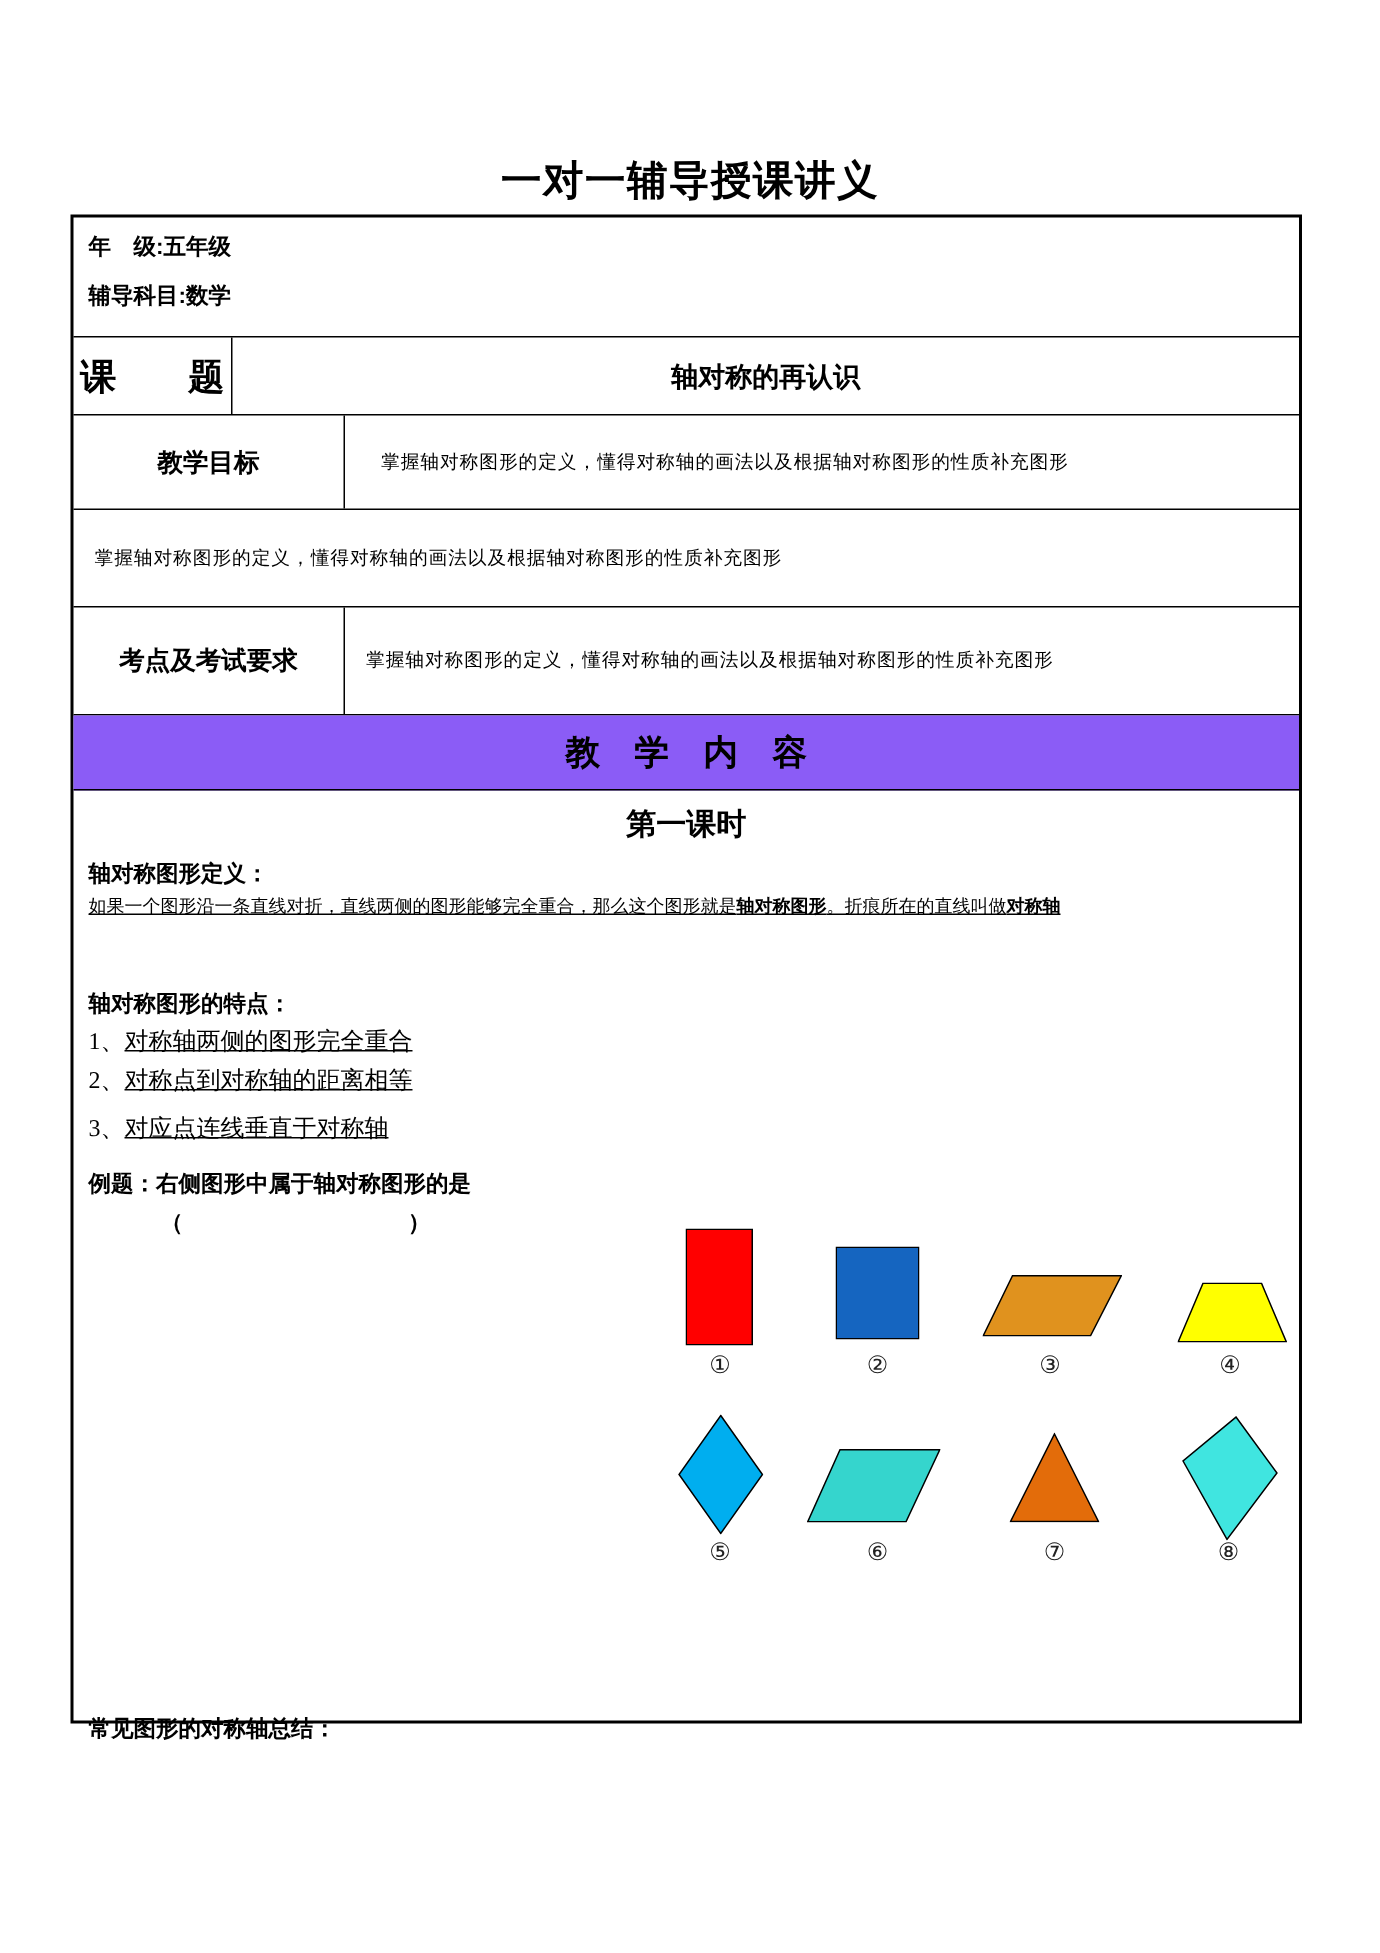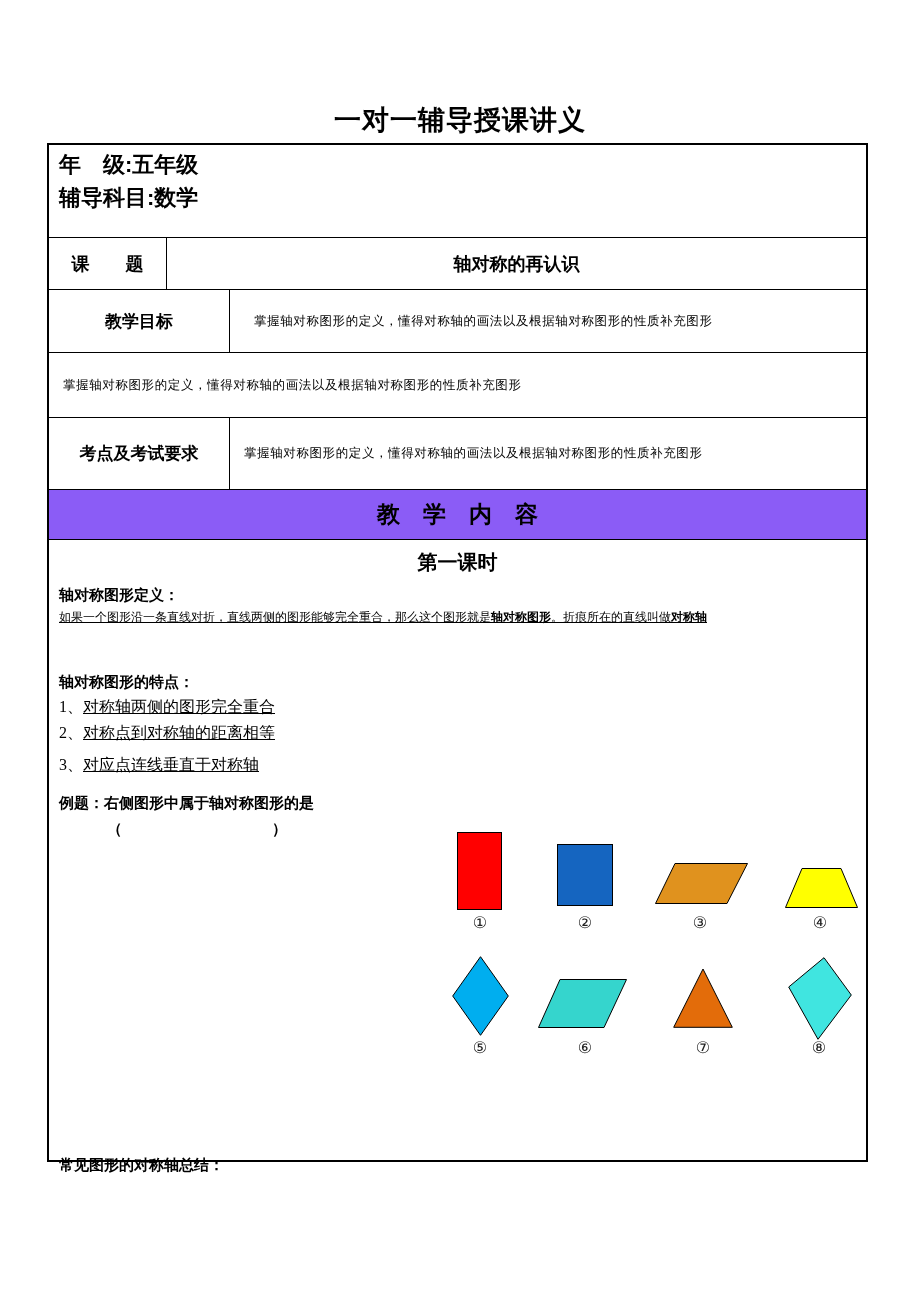--- a/index.html
+++ b/index.html
@@ -14,23 +14,23 @@
     text-align:center; font-size:27px; font-weight:bold; margin:0;
     letter-spacing:1px;
   }
   .doc-table {
     position:absolute; left:47px; top:143px; width:821px;
     border:2px solid #000; box-sizing:border-box; background:#fff;
   }
   .row { box-sizing:border-box; border-bottom:1px solid #000; }
   .row:last-child { border-bottom:none; }
 
-  .r-info { height:93px; padding:3px 0 0 10px; font-weight:bold; font-size:22px; line-height:33px; }
+  .r-info { height:80px; padding:3px 0 0 10px; font-weight:bold; font-size:15px; line-height:33px; }
   .r-topic { height:52px; display:flex; }
-  .topic-label { width:118px; border-right:1px solid #000; display:flex; align-items:center; justify-content:center; font-weight:bold; font-size:18px; box-sizing:border-box; }
+  .topic-label { width:106px; border-right:1px solid #000; display:flex; align-items:center; justify-content:center; font-weight:bold; font-size:24px; box-sizing:border-box; }
   .topic-value { flex:1; display:flex; align-items:center; justify-content:center; font-weight:bold; font-size:18px; }
   .r-time { height:48px; display:flex; }
   .time-left { width:497px; border-right:1px solid #000; display:flex; align-items:center; padding-left:10px; font-weight:bold; font-size:17px; box-sizing:border-box; }
   .time-right { flex:1; }
   .r-meta { display:flex; }
   .r-meta.h63 { height:63px;gap:10px; } .r-meta.h65 { height:65px; } .r-meta.h72 { height:72px; }
   .meta-label { width:181px; border-right:1px solid #000; display:flex; align-items:center; justify-content:center; font-weight:bold; font-size:17px; box-sizing:border-box; }
   .meta-content { flex:1; display:flex; align-items:center; padding:0 14px; font-size:12.5px; letter-spacing:0.6px; }
   .r-header { height:50px; background:#8b5cf6; display:flex; align-items:center; justify-content:center; font-weight:bold; font-size:23px; }
   .r-content { height:620px; position:relative; }

